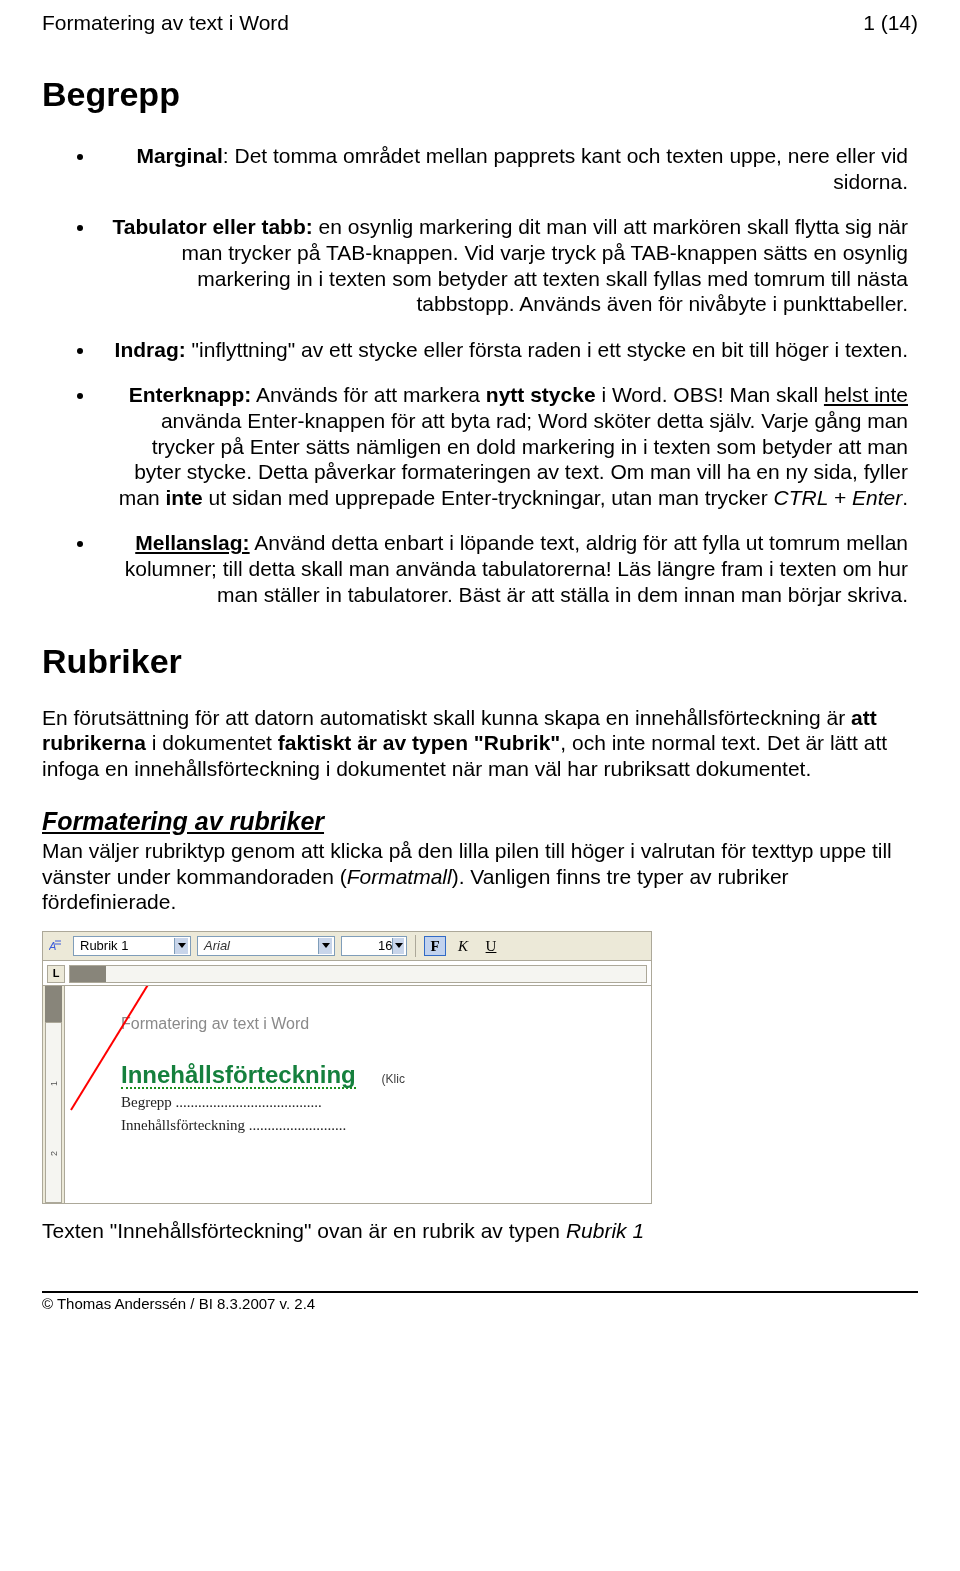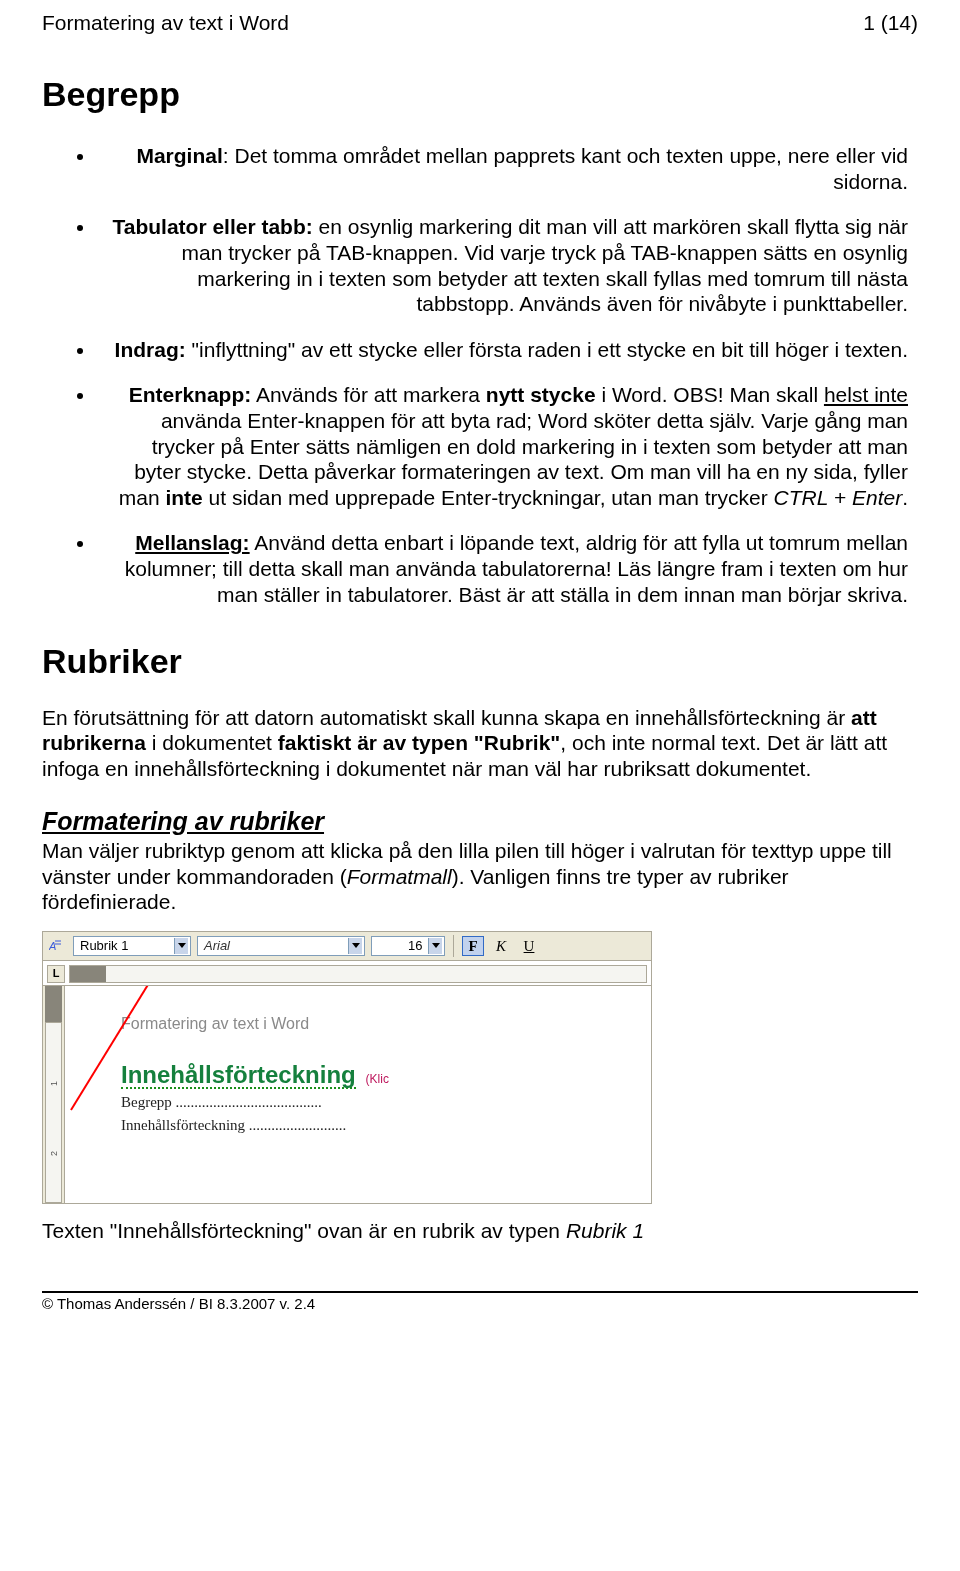--- a/index.html
+++ b/index.html
@@ -84,22 +84,22 @@
     font-family: Tahoma, Arial, sans-serif;
   }
   .tb-select .caret {
     width: 14px; height: 16px;
     background: #c8d5ea;
     border-left: 1px solid #7f9db9;
     display: flex; align-items: center; justify-content: center;
   }
   .caret svg { display:block; }
   .sel-style { width: 118px; }
-  .sel-font  { width: 168px; font-style: italic; color:#333;}
-  .sel-size  { width: 74px; padding-left: 36px; }
+  .sel-font  { width: 138px; font-style: italic; color:#333;}
+  .sel-size  { width: 66px; padding-left: 36px; }
   .tb-sep { width:1px; height:22px; background:#aca899; margin:0 2px; }
   .tb-btn {
     width: 22px; height: 20px;
     border: 1px solid transparent;
     display:flex; align-items:center; justify-content:center;
     font-family: "Times New Roman", serif;
     font-size: 15px;
   }
   .tb-btn.active { border-color:#316ac5; background:#c1d2ee; }
   .ruler-area {
@@ -141,21 +141,21 @@
   .doc-page {
     flex:1; padding: 28px 10px 0 56px; position:relative; overflow:hidden;
   }
   .doc-title {
     font-family: Arial, sans-serif; color:#8a8a8a; font-size:16px; margin-bottom:30px;
   }
   .doc-h1 {
     font-family: Arial, sans-serif; font-weight:bold; font-size:24px; color:#15803d;
   }
   .wavy { border-bottom: 2px dotted #1a8f1a; display:inline-block; line-height:1; }
-  .doc-klic { font-size:12px; color:#be185d; margin-left:4px;}
+  .doc-klic { font-size:12px; color:#404040; margin-left:20px;}
   .doc-line { font-family:"Times New Roman",serif; font-size:15px; color:#222; margin-top:4px;}
   .arrow {
     position:absolute;
   }
   .caption { margin: 14px 0 40px 0; }
   .footer {
     border-top: 2px solid #000;
     margin: 0 42px 0 42px;
     text-align: left;
     font-size: 15px;

